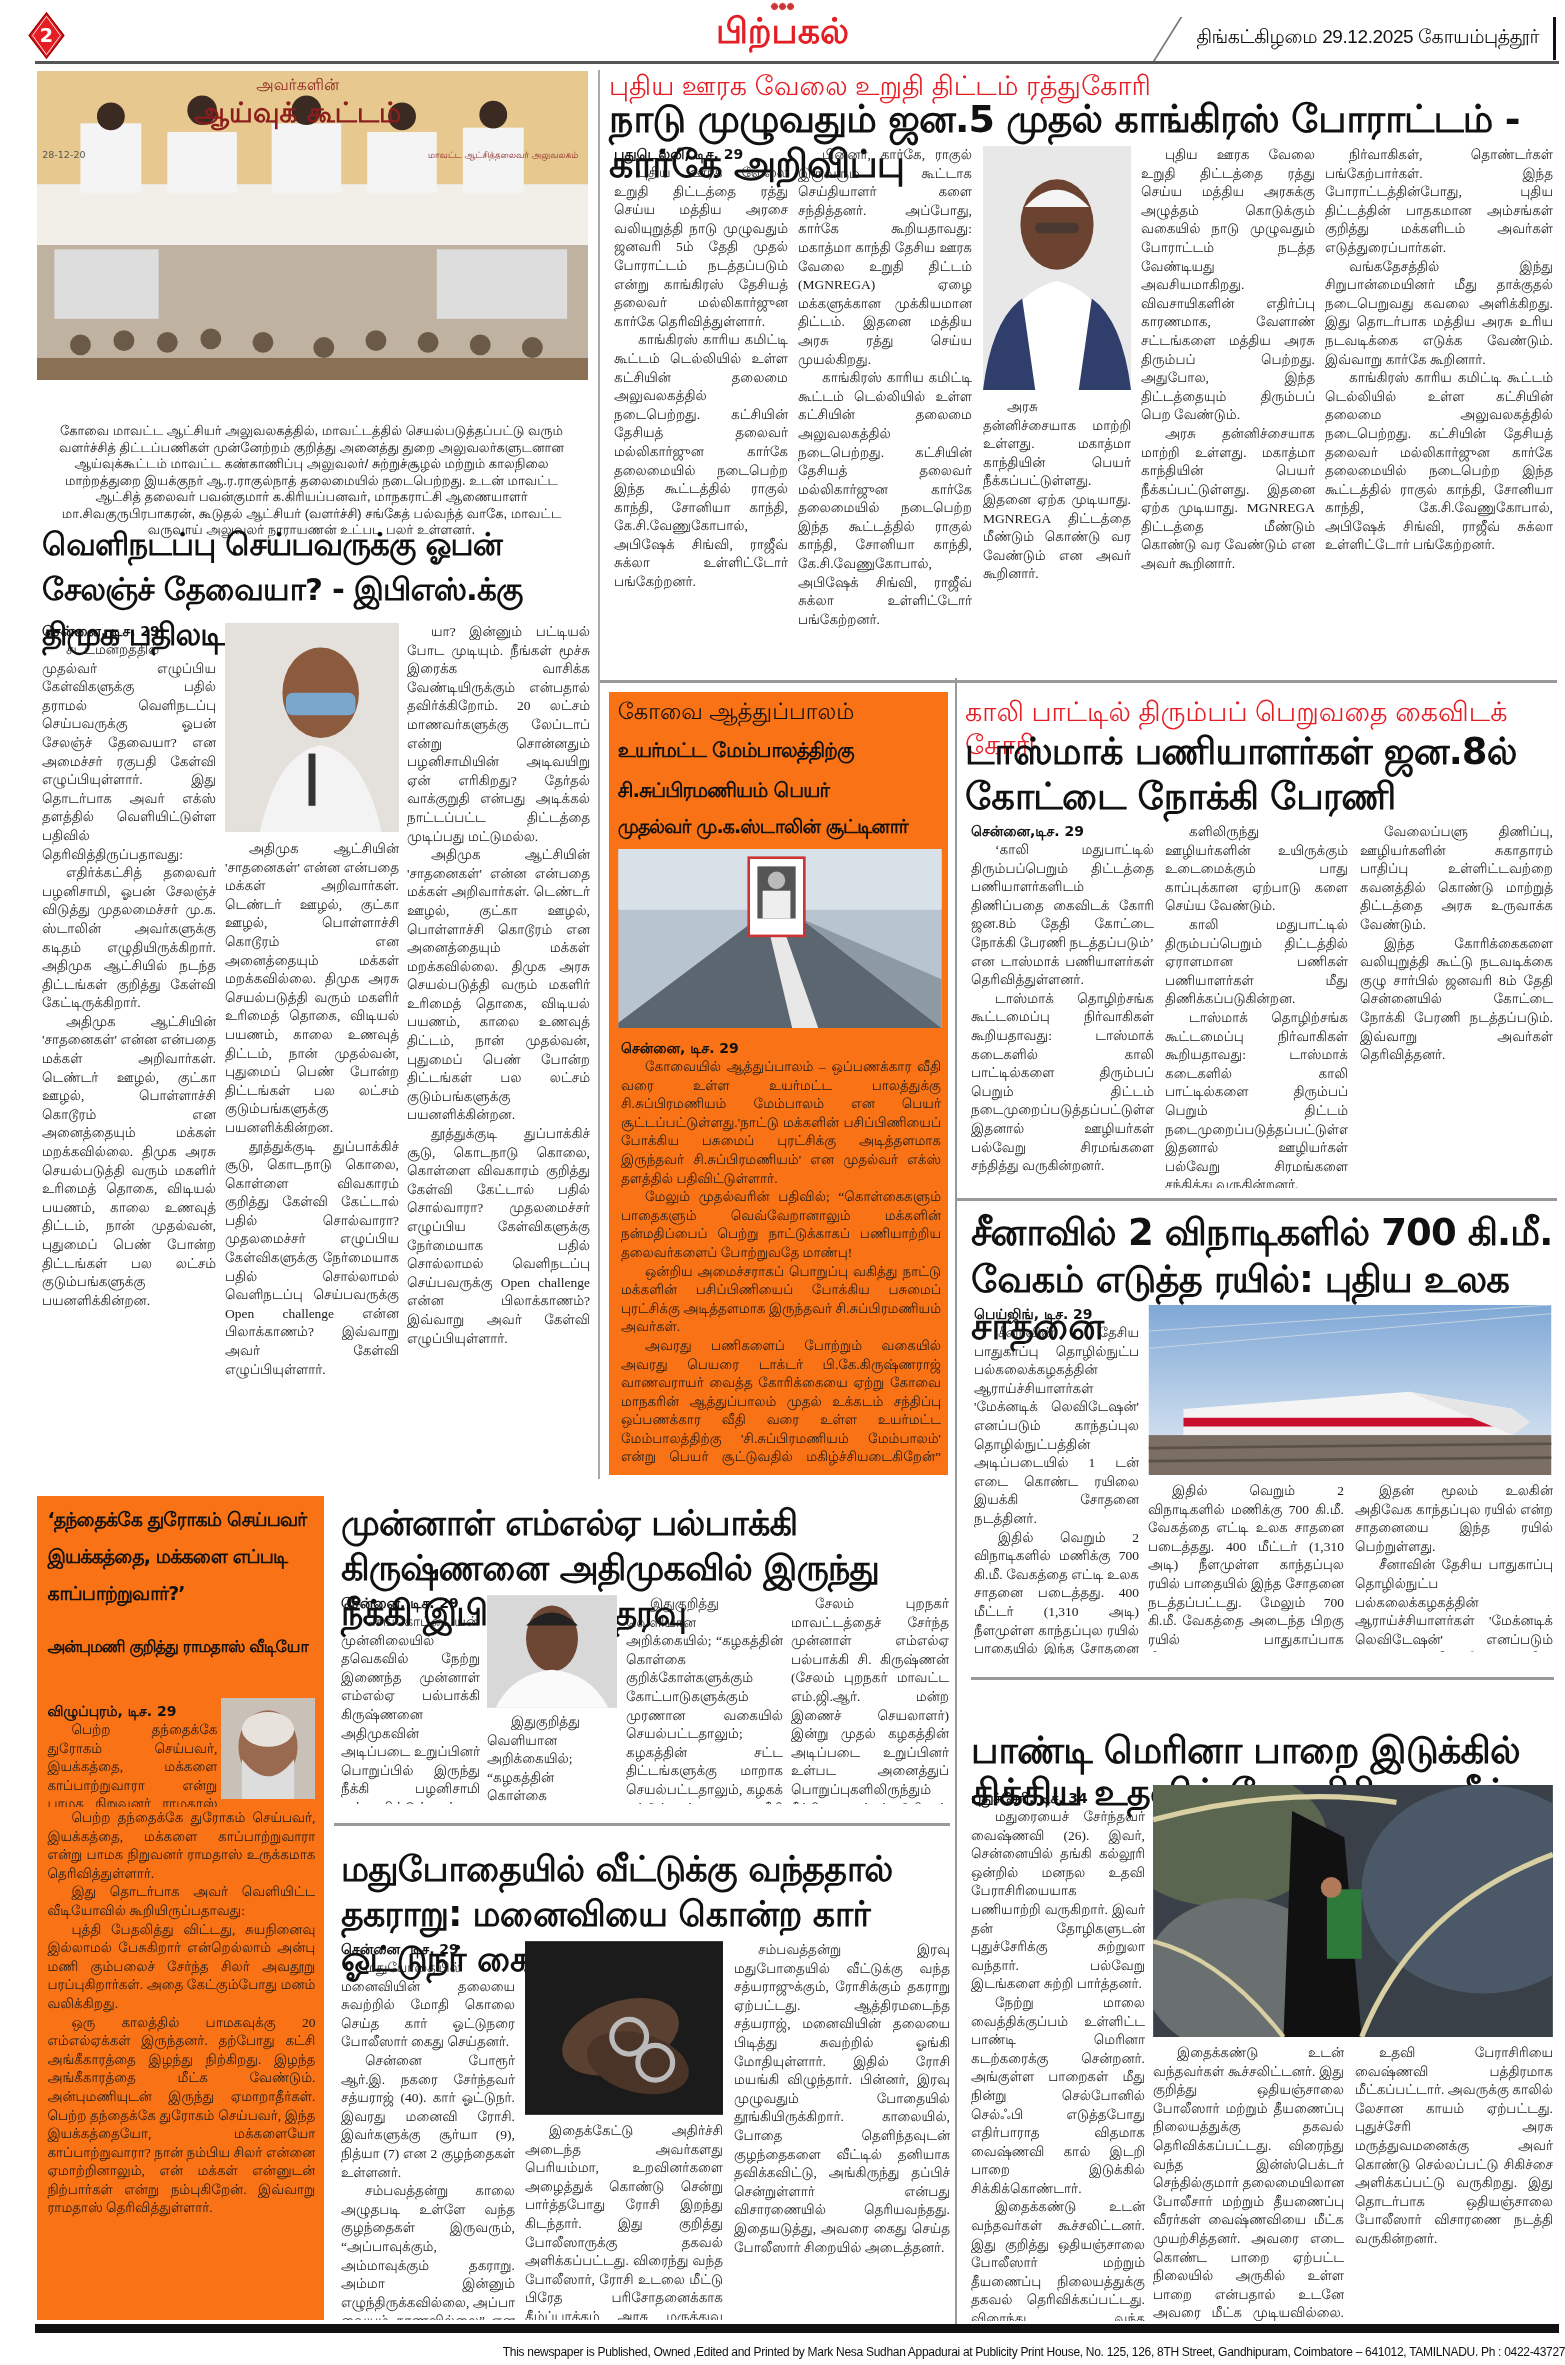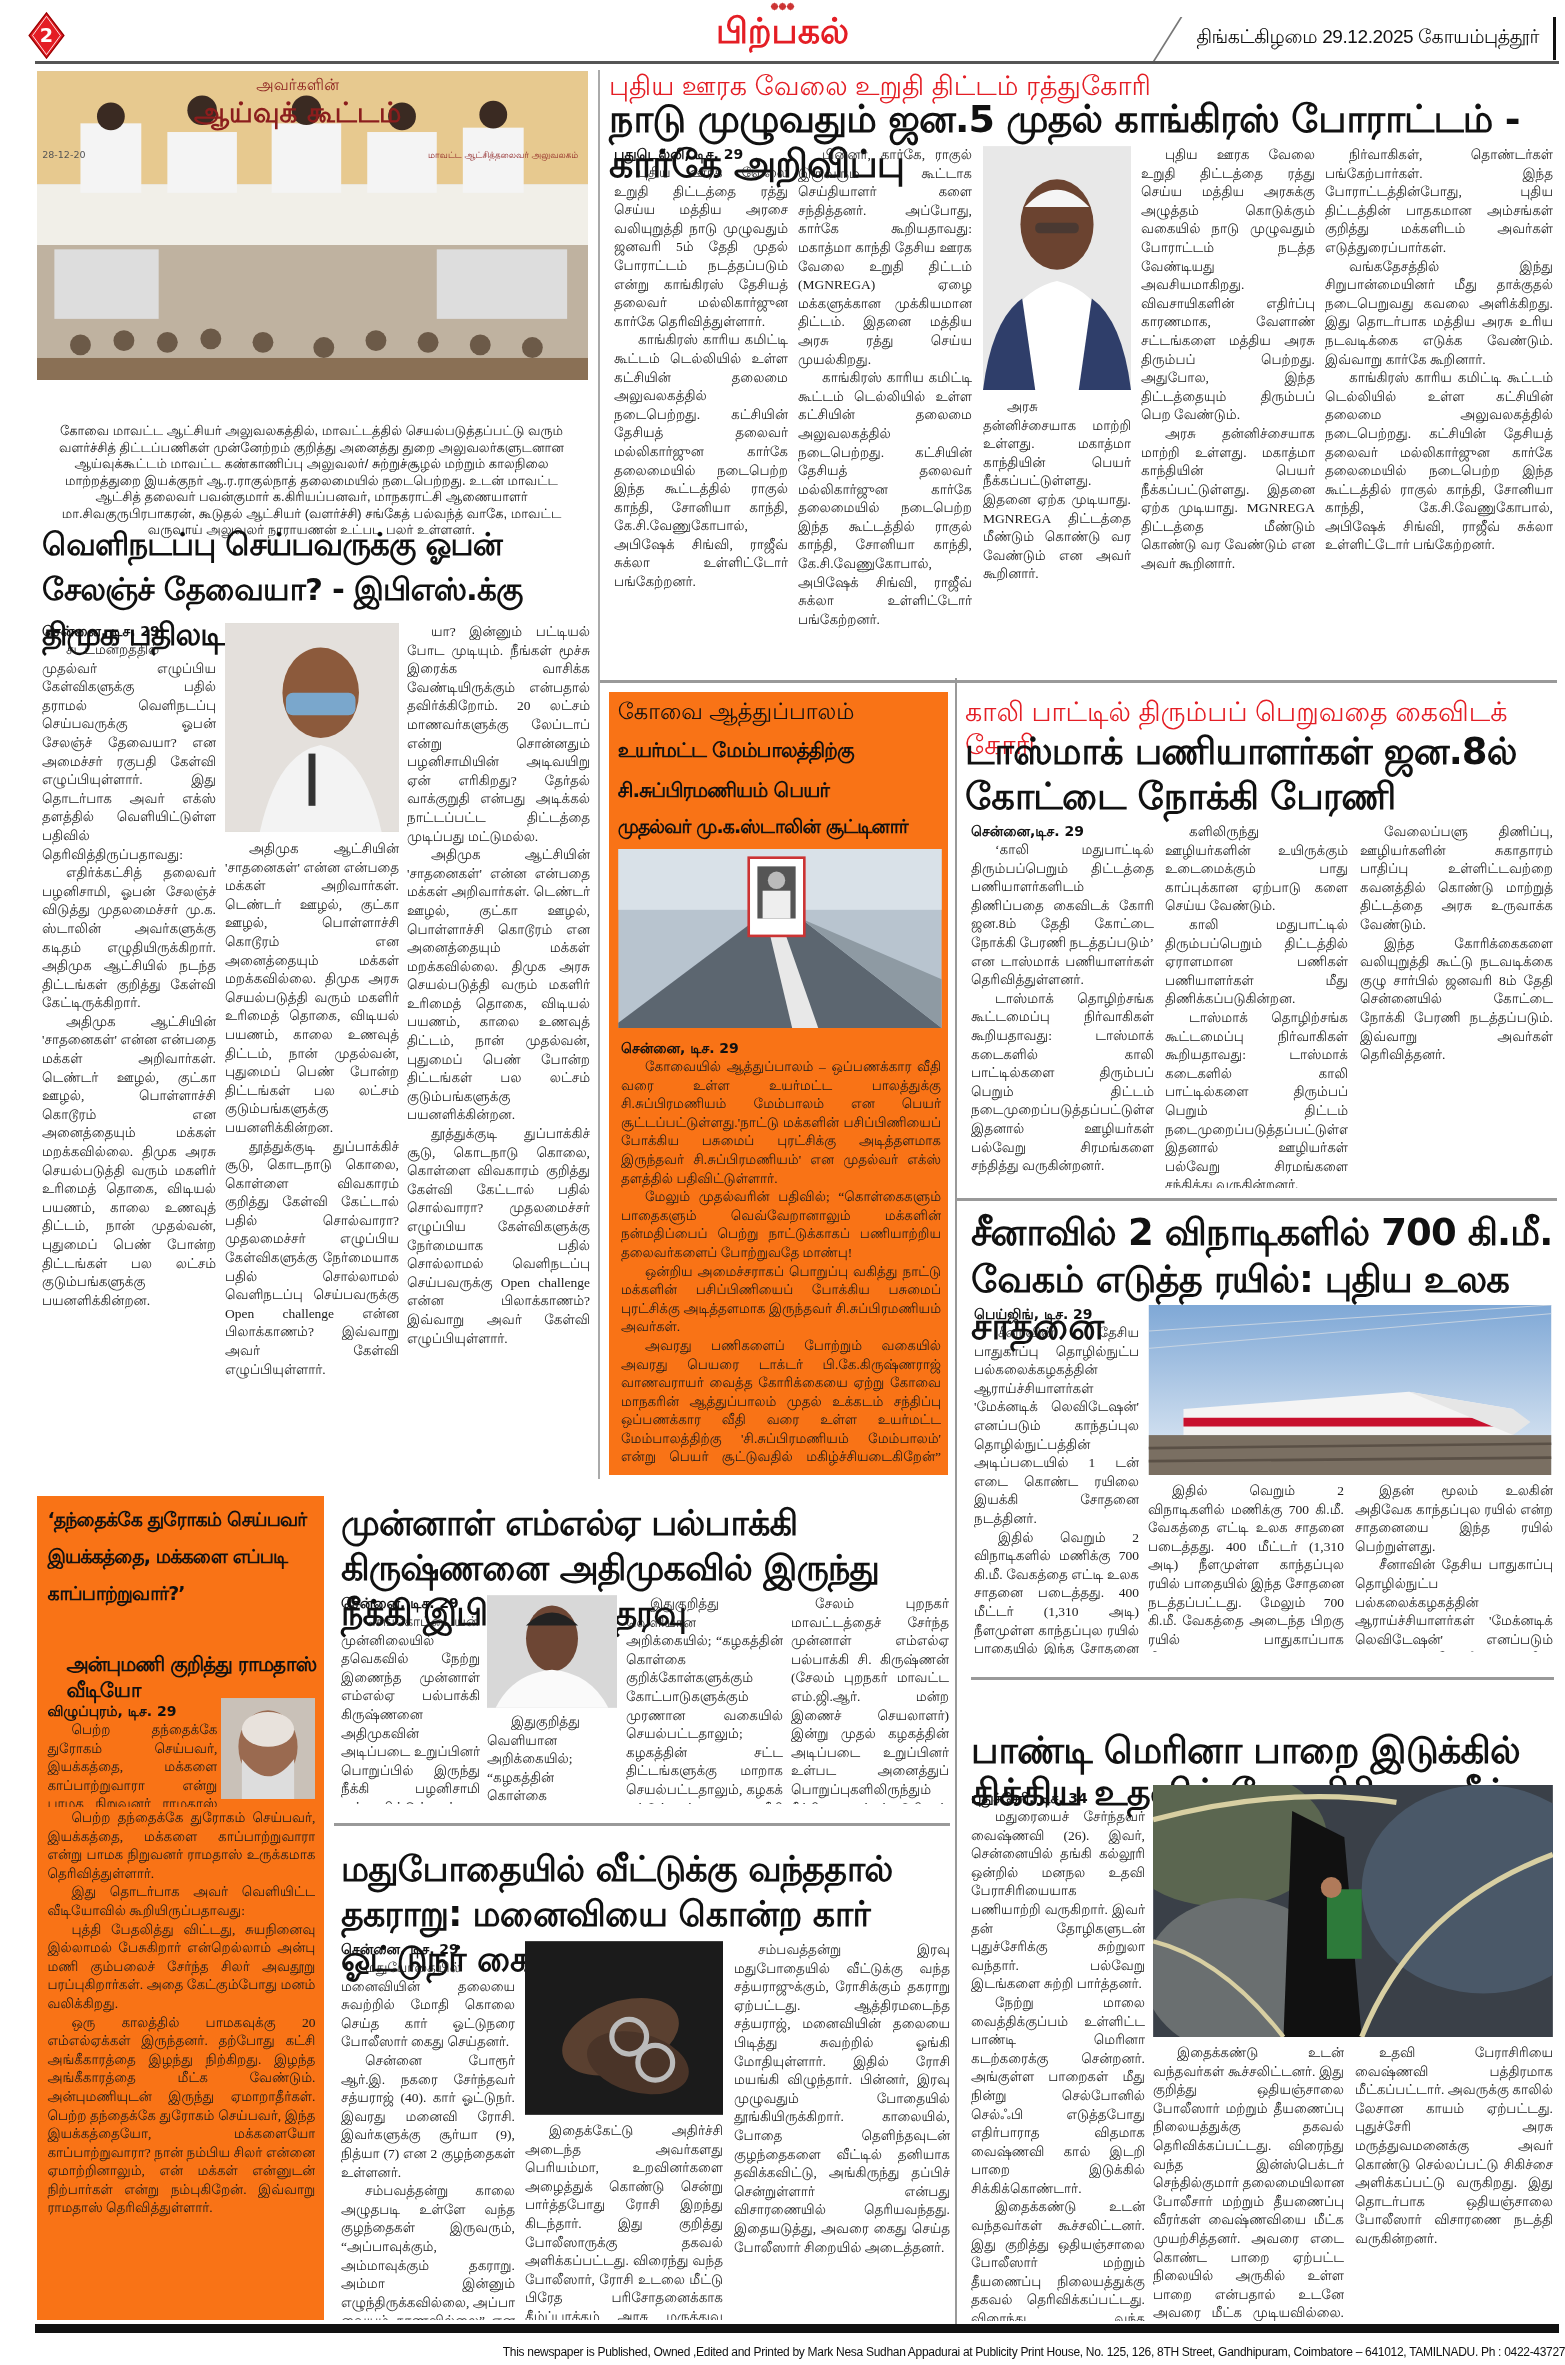--- a/index.html
+++ b/index.html
@@ -257,21 +257,21 @@
   </div>
   <div class="abs filler body-text" style="left:1355px; top:1482px; width:198px; height:170px;">
     <p>இதன் மூலம் உலகின் அதிவேக காந்தப்புல ரயில் என்ற சாதனையை இந்த ரயில் பெற்றுள்ளது.</p>
     <p>சீனாவின் தேசிய பாதுகாப்பு தொழில்நுட்ப பல்கலைக்கழகத்தின் ஆராய்ச்சியாளர்கள் 'மேக்னடிக் லெவிடேஷன்' எனப்படும் காந்தப்புல தொழில்நுட்பத்தின் அடிப்படையில் 1 டன் எடை கொண்ட ரயிலை இயக்கி சோதனை நடத்தினர்.</p>
   </div>
   <div class="h-rule" style="left:971px; top:1677px; width:583px;"></div>
 </section>
 
 <section class="graybox" style="left:37px; top:1496px; width:287px; height:824px;">
   <h2 class="head abs" style="left:10.4px; top:5.2px; width:271px; font-size:19px; line-height:37px;">‘தந்தைக்கே துரோகம் செய்பவர் இயக்கத்தை, மக்களை எப்படி காப்பாற்றுவார்?’</h2>
-  <div class="abs head" style="left:10.4px; top:155px; width:271px; font-size:20px; line-height:26px;margin-left:19px;">அன்புமணி குறித்து ராமதாஸ் வீடியோ</div>
+  <div class="abs head" style="left:10.4px; top:138px; width:271px; font-size:16px; line-height:26px;">அன்புமணி குறித்து ராமதாஸ் வீடியோ</div>
   <div class="photo" style="left:184px; top:202px; width:94px; height:101px;">
     <svg width="94" height="101" viewBox="0 0 108 116">
       <rect width="108" height="116" fill="#c9c1b8"></rect>
       <ellipse cx="54" cy="56" rx="34" ry="42" fill="#9a6a50"></ellipse>
       <ellipse cx="54" cy="36" rx="30" ry="20" fill="#e8e2dc"></ellipse>
       <path d="M24 70 Q54 110 84 70 L84 116 L24 116 Z" fill="#ddd"></path>
     </svg>
   </div>
   <div class="abs filler" style="left:10.4px; top:207px; width:170px; height:104px;">
     <div class="dl">விழுப்புரம், டிச. 29</div>

